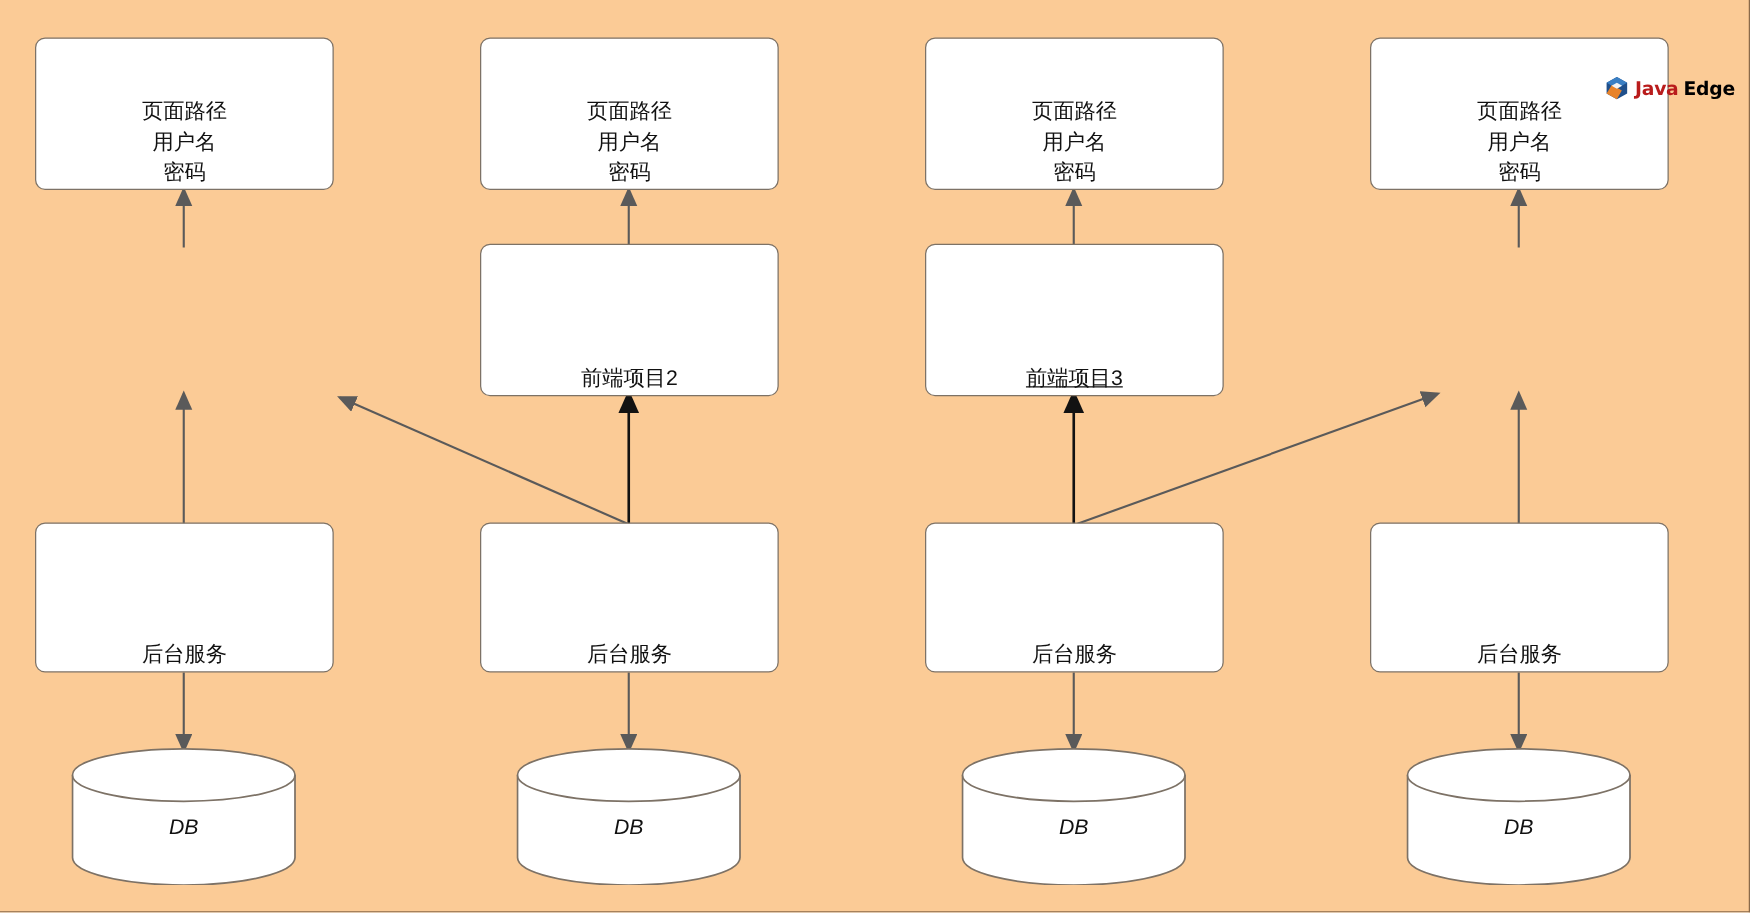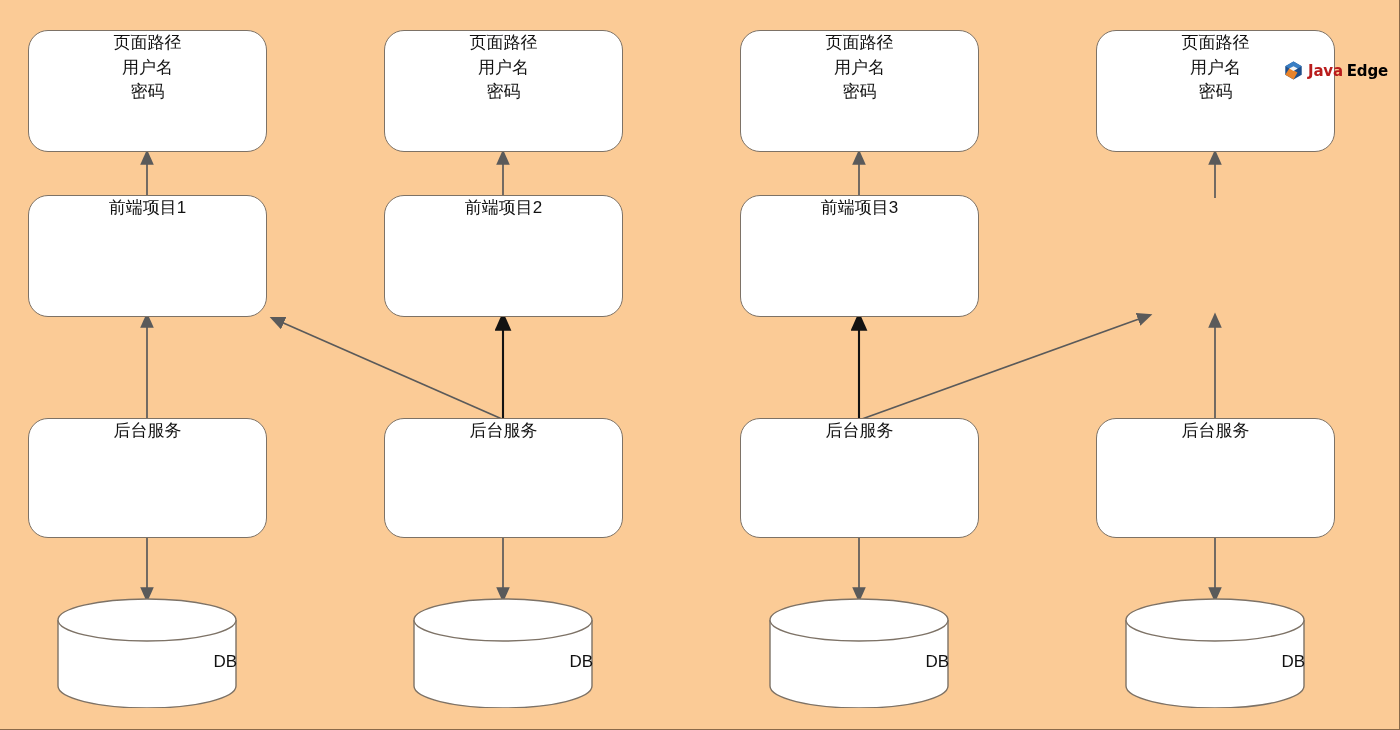--- a/index.html
+++ b/index.html
@@ -22,40 +22,41 @@
     position: absolute;
     left: 0;
     top: 0;
     width: 1400px;
     height: 730px;
   }
   .node {
     position: absolute;
     background: #ffffff;
     border: 1.4px solid #7d7266;
-    border-radius: 20px;
+    border-radius: 8px;
     display: flex;
-    align-items: flex-start;
+    align-items: flex-end;
     justify-content: center;
     text-align: center;
     color: #111111;
     font-size: 17px;
     line-height: 1.45;
     box-sizing: border-box;
     z-index: 3;
   }
   .node-lines {
     white-space: pre-line;
   }
   .db-node {
     position: absolute;
     z-index: 3;
     display: flex;
     align-items: center;
-    justify-content: flex-end;
+    justify-content: center;
+    font-style: italic;
   }
   .db-node svg {
     position: absolute;
     left: 0;
     top: 0;
   }
   .db-label {
     position: relative;
     z-index: 2;
     font-size: 17px;
@@ -117,23 +118,20 @@
     <line x1="503" y1="538" x2="503" y2="600" stroke="#5a5a5a" stroke-width="1.7" marker-end="url(#arrow-gray)"></line>
     <line x1="859" y1="538" x2="859" y2="600" stroke="#5a5a5a" stroke-width="1.7" marker-end="url(#arrow-gray)"></line>
     <line x1="1215" y1="538" x2="1215" y2="600" stroke="#5a5a5a" stroke-width="1.7" marker-end="url(#arrow-gray)"></line>
   </svg>
 
   <div class="node" style="left:28px; top:30px; width:239px; height:122px;">
     <span class="node-lines">页面路径
 用户名
 密码</span>
   </div>
-  <div class="node" style="left:28px; top:195px; width:239px; height:122px;">
-    <span class="node-lines">前端项目1</span>
-  </div>
   <div class="node" style="left:28px; top:418px; width:239px; height:120px;">
     <span class="node-lines">后台服务</span>
   </div>
   <div class="db-node" style="left:57px; top:598px; width:180px; height:110px;">
     <svg width="180" height="110" viewBox="0 0 180 110">
       <path d="M1,22 L1,88 A89,22 0 0 0 179,88 L179,22" fill="#ffffff" stroke="#7d7266" stroke-width="1.4"></path>
       <ellipse cx="90" cy="22" rx="89" ry="21" fill="#ffffff" stroke="#7d7266" stroke-width="1.4"></ellipse>
     </svg>
     <span class="db-label">DB</span>
   </div>
@@ -155,21 +153,21 @@
       <ellipse cx="90" cy="22" rx="89" ry="21" fill="#ffffff" stroke="#7d7266" stroke-width="1.4"></ellipse>
     </svg>
     <span class="db-label">DB</span>
   </div>
 
   <div class="node" style="left:740px; top:30px; width:239px; height:122px;">
     <span class="node-lines">页面路径
 用户名
 密码</span>
   </div>
-  <div class="node" style="left:740px; top:195px; width:239px; height:122px;">
+  <div class="node" style="left:740px; top:195px; width:239px; height:122px;text-decoration:underline;">
     <span class="node-lines">前端项目3</span>
   </div>
   <div class="node" style="left:740px; top:418px; width:239px; height:120px;">
     <span class="node-lines">后台服务</span>
   </div>
   <div class="db-node" style="left:769px; top:598px; width:180px; height:110px;">
     <svg width="180" height="110" viewBox="0 0 180 110">
       <path d="M1,22 L1,88 A89,22 0 0 0 179,88 L179,22" fill="#ffffff" stroke="#7d7266" stroke-width="1.4"></path>
       <ellipse cx="90" cy="22" rx="89" ry="21" fill="#ffffff" stroke="#7d7266" stroke-width="1.4"></ellipse>
     </svg>

